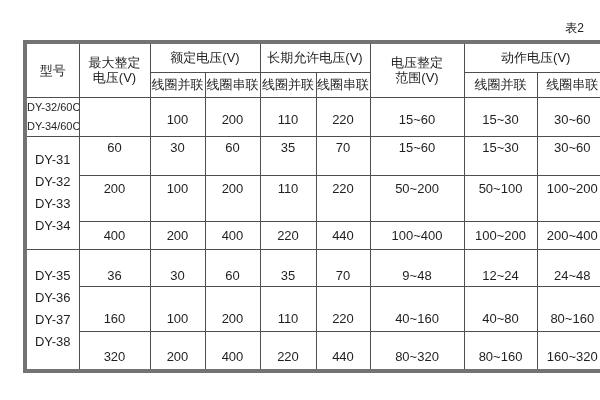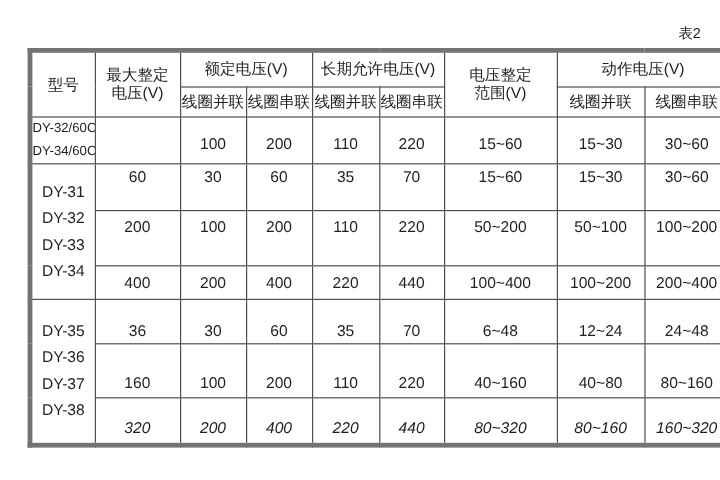--- a/index.html
+++ b/index.html
@@ -59,21 +59,21 @@
   tr.r48  { height: 37px; }
   tr.r160 { height: 45px; }
   tr.r320 { height: 40px; }
 
   tr.g1   td.val { vertical-align: middle; padding-top: 6px; }
   tr.r60  td.val { vertical-align: top;    padding-top: 3px; }
   tr.r200 td.val { vertical-align: top;    padding-top: 5px; }
   tr.r400 td.val { vertical-align: middle; }
   tr.r48  td.val { vertical-align: bottom; padding-bottom: 3px; }
   tr.r160 td.val { vertical-align: bottom; padding-bottom: 5px; }
-  tr.r320 td.val { vertical-align: bottom; padding-bottom: 5px; font-style: italic; }
+  tr.r320 td.val { vertical-align: bottom; padding-bottom: 5px; }
 </style>
 </head>
 <body>
 
 <div class="page">
 
   <div class="table-label">表2</div>
 
   <table class="spec">
     <colgroup>
@@ -160,21 +160,21 @@
     <tr class="r48">
       <td class="model" rowspan="3">DY-35
 DY-36
 DY-37
 DY-38</td>
       <td class="val">36</td>
       <td class="val">30</td>
       <td class="val">60</td>
       <td class="val">35</td>
       <td class="val">70</td>
-      <td class="val">6~48</td>
+      <td class="val">9~48</td>
       <td class="val">12~24</td>
       <td class="val">24~48</td>
     </tr>
     <tr class="r160">
       <td class="val">160</td>
       <td class="val">100</td>
       <td class="val">200</td>
       <td class="val">110</td>
       <td class="val">220</td>
       <td class="val">40~160</td>

